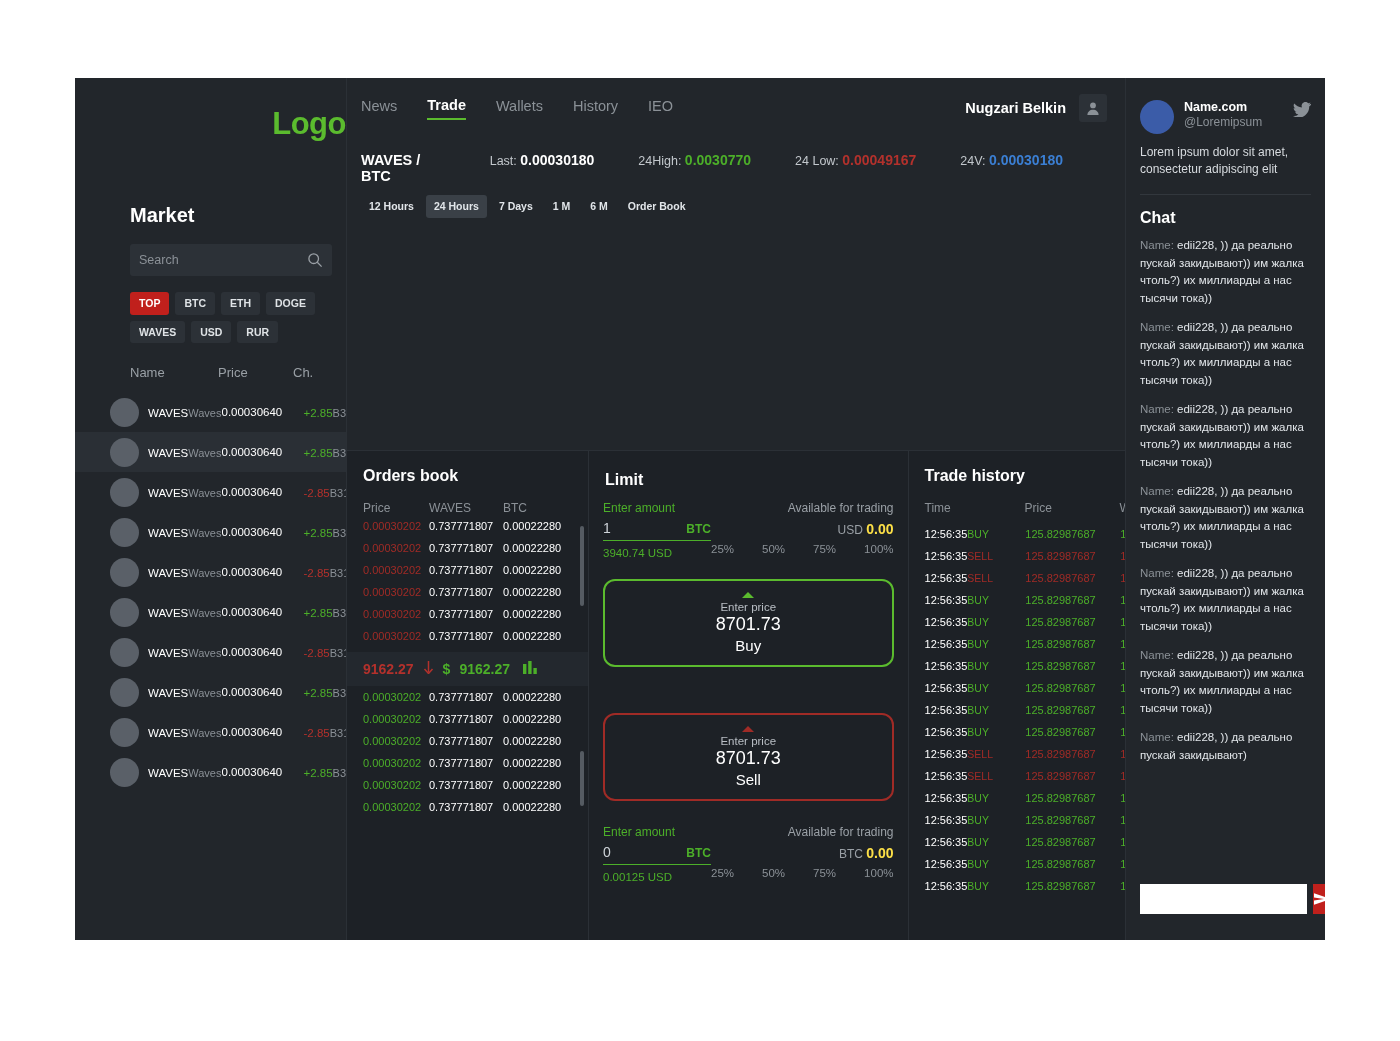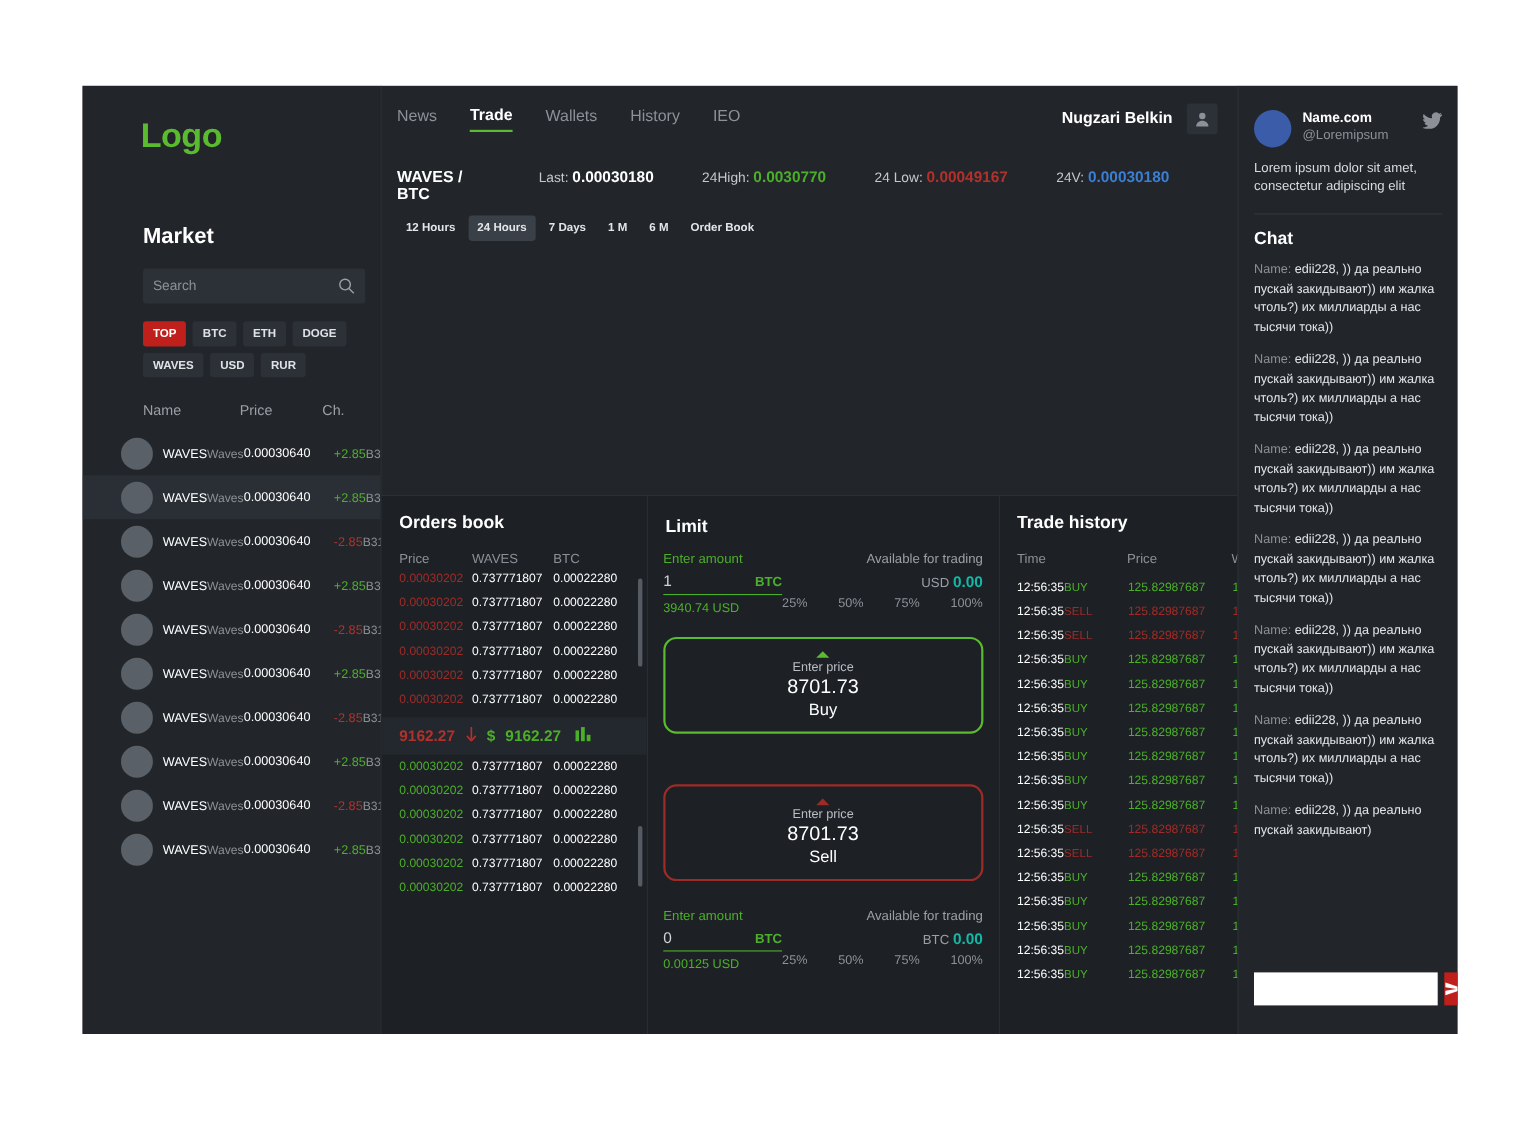--- a/index.html
+++ b/index.html
@@ -21,21 +21,21 @@
   
   .sidebar {
     width: 272px; flex: 0 0 272px;
     background: #22262b;
     border-right: 1px solid #2b3036;
     display: flex; flex-direction: column;
   }
   .logo {
     margin: 28px 0 0 53px;
     font-size: 31px; font-weight: bold;
-    color: #5bbb2e; letter-spacing: -0.5px;
+    color: #5bbb2e; letter-spacing: -0.5px; text-align: right;
   }
   .market-title {
     margin: 62px 0 0 55px;
     font-size: 20px; font-weight: bold; color: #ffffff;
   }
   .search-wrap {
     margin: 17px 0 0 55px;
     width: 202px; height: 32px;
     background: #2c3137; border-radius: 3px;
     display: flex; align-items: center; padding: 0 9px;
@@ -177,21 +177,21 @@
   .lbl-grey { color: #9aa0a6; font-size: 12px; margin-left: 29px; }
   .amt-line {
     display: flex; justify-content: space-between; align-items: baseline;
     border-bottom: 1px solid #4caf29; width: 108px;
     padding: 5px 0 4px 0;
   }
   .amt-val { color: #cfd4d9; font-size: 14px; }
   .amt-cur { color: #4caf29; font-size: 12px; font-weight: bold; }
   .amt-sub { color: #4caf29; font-size: 11.5px; padding-top: 6px; }
   .avail-val { text-align: right; color: #9aa0a6; font-size: 12px; padding-top: 6px; }
-  .avail-val b { color: #14b8a6; font-size: 14px; }
+  .avail-val b { color: #fde047; font-size: 14px; }
   .pcts { display: flex; gap: 28px; color: #8b9197; font-size: 11.5px; padding-top: 6px; justify-content: flex-end; }
   .pcts span { cursor: pointer; }
 
   .order-box {
     margin: 20px 14px 0 14px; height: 88px; border-radius: 12px;
     display: flex; flex-direction: column; align-items: center; justify-content: center;
     cursor: pointer;
   }
   .order-box.buy { border: 2px solid #5bbb2e; }
   .order-box.sell { border: 2px solid #a02b26; }

